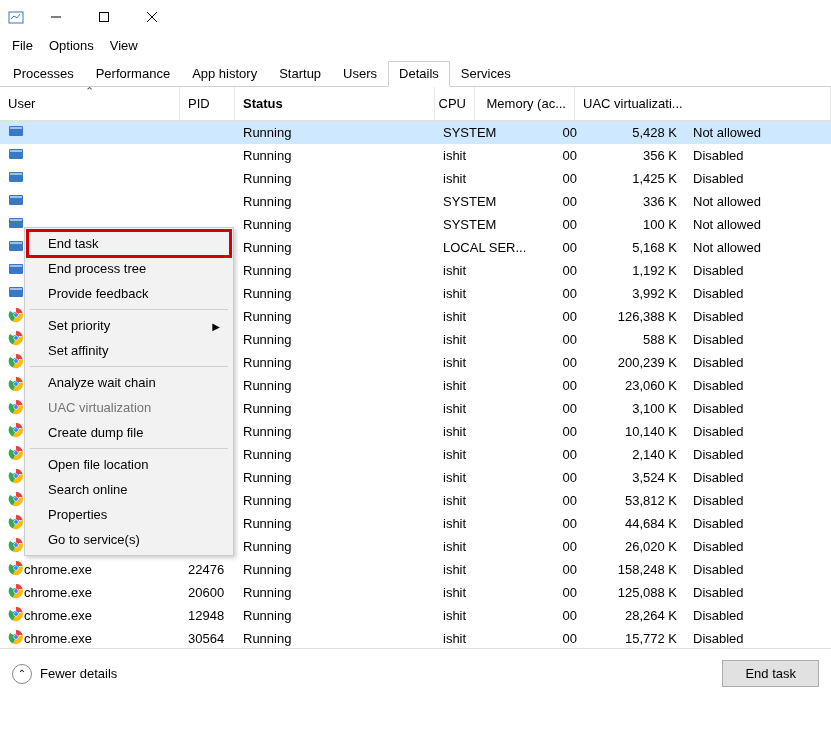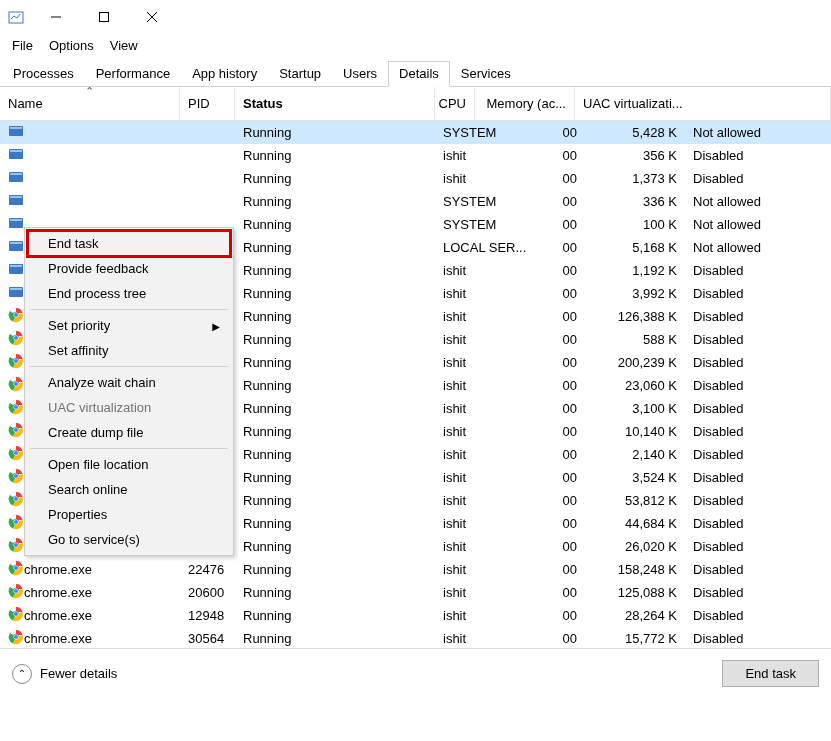--- a/index.html
+++ b/index.html
@@ -102,21 +102,21 @@
     <div class="tab">Performance</div>
     <div class="tab">App history</div>
     <div class="tab">Startup</div>
     <div class="tab">Users</div>
     <div class="tab active">Details</div>
     <div class="tab">Services</div>
   </div>
 
 <div class="table-container">
   <div class="table-header">
-    <div class="th th-name sort">Name</div>
+    <div class="th th-name sort">User</div>
     <div class="th th-pid">PID</div>
     <div class="th th-status">Status</div>
     <div class="th th-cpu">CPU</div>
     <div class="th th-mem">Memory (ac...</div>
     <div class="th th-uac">UAC virtualizati...</div>
   </div>
   <div class="table-body" id="tbody">
       <div class="tr selected">
         <div class="td td-name">
           <span><svg class="proc-icon" viewBox="0 0 16 16">
@@ -152,21 +152,21 @@
           <span><svg class="proc-icon" viewBox="0 0 16 16">
               <rect x="1" y="3" width="14" height="10" rx="1" fill="#3b78c4"></rect>
               <rect x="2" y="4" width="12" height="2" fill="#9cc2e8"></rect>
             </svg></span>
           <span></span>
         </div>
         <div class="td td-pid"></div>
         <div class="td td-status">Running</div>
         <div class="td td-user">ishit</div>
         <div class="td td-cpu">00</div>
-        <div class="td td-mem">1,373 K</div>
+        <div class="td td-mem">1,425 K</div>
         <div class="td td-uac">Disabled</div>
       </div>
       <div class="tr">
         <div class="td td-name">
           <span><svg class="proc-icon" viewBox="0 0 16 16">
               <rect x="1" y="3" width="14" height="10" rx="1" fill="#3b78c4"></rect>
               <rect x="2" y="4" width="12" height="2" fill="#9cc2e8"></rect>
             </svg></span>
           <span></span>
         </div>
@@ -534,22 +534,22 @@
         <div class="td td-status">Running</div>
         <div class="td td-user">ishit</div>
         <div class="td td-cpu">00</div>
         <div class="td td-mem">15,772 K</div>
         <div class="td td-uac">Disabled</div>
       </div>
     </div>
 
   <div class="context-menu" id="cmenu">
       <div class="cm-item highlighted">End task</div>
+      <div class="cm-item">End process tree</div>
       <div class="cm-item">Provide feedback</div>
-      <div class="cm-item">End process tree</div>
       <div class="cm-sep"></div>
       <div class="cm-item">Set priority<span class="cm-arrow">▶</span></div>
       <div class="cm-item">Set affinity</div>
       <div class="cm-sep"></div>
       <div class="cm-item">Analyze wait chain</div>
       <div class="cm-item disabled">UAC virtualization</div>
       <div class="cm-item">Create dump file</div>
       <div class="cm-sep"></div>
       <div class="cm-item">Open file location</div>
       <div class="cm-item">Search online</div>

